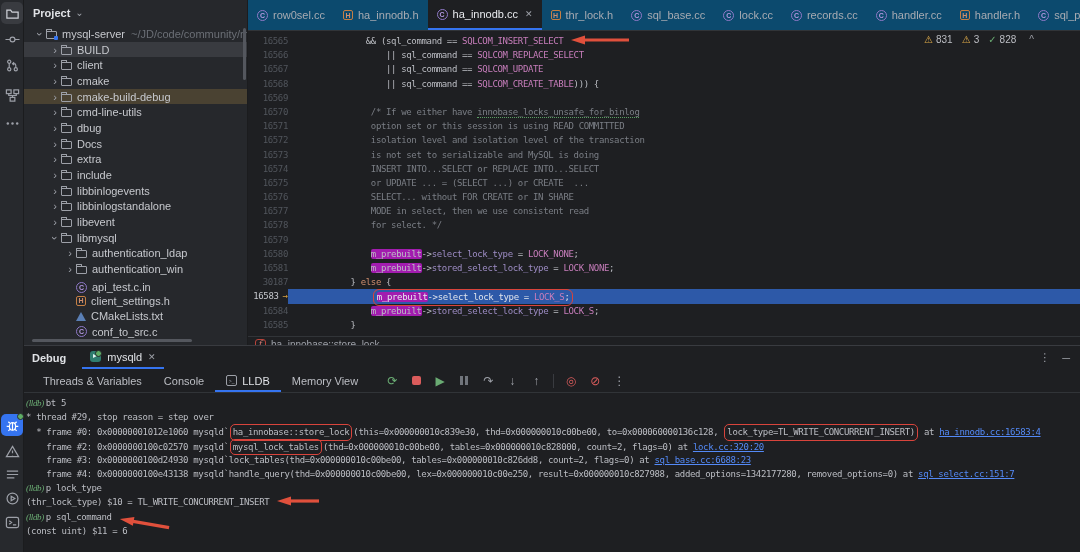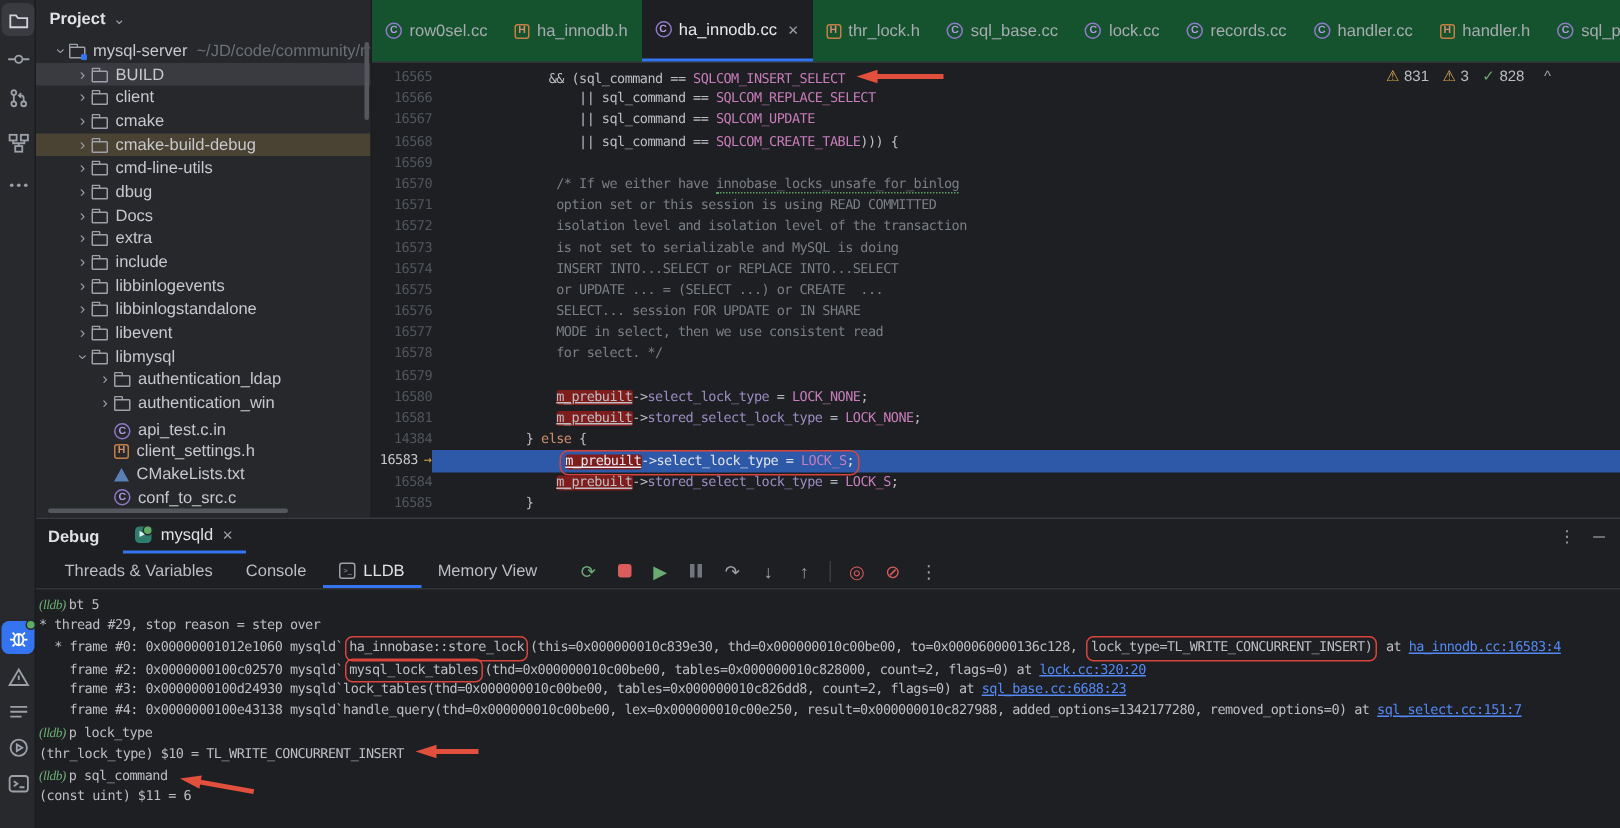--- a/index.html
+++ b/index.html
@@ -44,40 +44,40 @@
   .ficon-run { position:relative; width:11px; height:11px; border-radius:3px; background:#2f7d6f; }
   .ficon-run::before { content:""; position:absolute; left:3px; top:3px; border-left:4px solid #dff3ee; border-top:2.5px solid transparent; border-bottom:2.5px solid transparent; }
   .ficon-run .run-dot { border-color:#26282c; }
   .ficon-lldb { width:11px; height:11px; border:1px solid #9da0a8; border-radius:2px; color:#9da0a8; font-size:5px; letter-spacing:0; }
   .ficon-lldb::before { content:">_"; }
   .ficon-fn { width:11px; height:11px; border:1px solid #b8433a; border-radius:3px; color:#d3766f; font-family:"DejaVu Serif",serif; font-style:italic; font-size:9px; line-height:9px; }
   .ficon-fn::before { content:"f"; }
 
   
   .editor-wrap { position:absolute; left:248px; right:0; top:0; height:345px; }
-  .tabbar { height:42px; background:#14532d; border-bottom:1px solid #313438; display:flex; align-items:stretch;text-align:center; }
+  .tabbar { height:31px; background:#0c4a6e; border-bottom:1px solid #313438; display:flex; align-items:stretch;text-align:center; }
   .tab { display:flex; align-items:center; gap:5px; padding:0 9px; color:#a8abb2; cursor:default; }
   .tab.active { background:#1e1f22; color:#e8eaee; border-bottom:2px solid #3574f0; }
   .tab-close { color:#9da0a8; font-size:9px; margin-left:2px; }
 
   .editor { position:relative; height:305px; background:#1e1f22; padding-top:3px; overflow:hidden; }
   .eline { display:flex; height:14.2px; line-height:14.2px; font-family:"DejaVu Sans Mono", monospace; font-size:9px; letter-spacing:-0.35px; white-space:pre; }
   .lnum { width:40px; flex:none; text-align:right; color:#51555c; }
   .exec-arrow { color:#d9a343; margin-left:4px; letter-spacing:0; }
   .ctext { flex:1; padding-left:22px; }
   .eline.exec .ctext { background:#2d59a8; color:#e8eaf2; }
   .eline.exec .lnum { color:#c6c8cd; }
 
   .seg.plain { color:#bcbec4; }
   .seg.kw { color:#cf8e6d; }
   .seg.macro { color:#c77dbb; }
   .seg.field { color:#9d8cc4; }
   .seg.comment { color:#7a7e85; }
   .seg.typo { border-bottom:1px dotted #5a9e62; }
-  .seg.hl { background:#7f1d1d; border-radius:2px;text-decoration:underline; }
+  .seg.hl { background:#a21caf; border-radius:2px; }
   .eline.exec .seg.plain, .eline.exec .seg.field { color:#dfe3ec; }
   .redbox { display:inline-block; border:1.6px solid #d9443c; border-radius:6px; padding:0 3px; margin:0 2px; }
 
   .badges { position:absolute; right:46px; top:3px; display:flex; align-items:center; gap:9px; font-size:10px; color:#bcbec4; }
   .badge { display:flex; align-items:center; gap:3px; }
   .warn-ic { color:#d8a648; font-size:10px; }
   .ok-ic { color:#6aab73; font-size:10px; }
   .collapse-ic { color:#9da0a8; margin-left:4px; }
 
   .breadcrumbs { height:15px; border-top:1px solid #313438; background:#1e1f22; display:flex; align-items:center; gap:5px; padding-left:7px; color:#9da0a8; font-size:10px; }
@@ -352,27 +352,27 @@
           <div class="eline"><span class="lnum">16566</span><span class="ctext"><span class="seg plain">               || sql_command == </span><span class="seg macro">SQLCOM_REPLACE_SELECT</span></span></div>
           <div class="eline"><span class="lnum">16567</span><span class="ctext"><span class="seg plain">               || sql_command == </span><span class="seg macro">SQLCOM_UPDATE</span></span></div>
           <div class="eline"><span class="lnum">16568</span><span class="ctext"><span class="seg plain">               || sql_command == </span><span class="seg macro">SQLCOM_CREATE_TABLE</span><span class="seg plain">))) {</span></span></div>
           <div class="eline"><span class="lnum">16569</span><span class="ctext"></span></div>
           <div class="eline"><span class="lnum">16570</span><span class="ctext"><span class="seg comment">            /* If we either have </span><span class="seg comment typo">innobase_locks_unsafe_for_binlog</span></span></div>
           <div class="eline"><span class="lnum">16571</span><span class="ctext"><span class="seg comment">            option set or this session is using READ COMMITTED</span></span></div>
           <div class="eline"><span class="lnum">16572</span><span class="ctext"><span class="seg comment">            isolation level and isolation level of the transaction</span></span></div>
           <div class="eline"><span class="lnum">16573</span><span class="ctext"><span class="seg comment">            is not set to serializable and MySQL is doing</span></span></div>
           <div class="eline"><span class="lnum">16574</span><span class="ctext"><span class="seg comment">            INSERT INTO...SELECT or REPLACE INTO...SELECT</span></span></div>
           <div class="eline"><span class="lnum">16575</span><span class="ctext"><span class="seg comment">            or UPDATE ... = (SELECT ...) or CREATE  ...</span></span></div>
-          <div class="eline"><span class="lnum">16576</span><span class="ctext"><span class="seg comment">            SELECT... session FOR UPDATE or IN SHARE</span></span></div>
+          <div class="eline"><span class="lnum">16576</span><span class="ctext"><span class="seg comment">            SELECT... without FOR CREATE or IN SHARE</span></span></div>
           <div class="eline"><span class="lnum">16577</span><span class="ctext"><span class="seg comment">            MODE in select, then we use consistent read</span></span></div>
           <div class="eline"><span class="lnum">16578</span><span class="ctext"><span class="seg comment">            for select. */</span></span></div>
           <div class="eline"><span class="lnum">16579</span><span class="ctext"></span></div>
           <div class="eline"><span class="lnum">16580</span><span class="ctext"><span class="seg plain">            </span><span class="seg hl">m_prebuilt</span><span class="seg plain">-&gt;</span><span class="seg field">select_lock_type</span><span class="seg plain"> = </span><span class="seg macro">LOCK_NONE</span><span class="seg plain">;</span></span></div>
           <div class="eline"><span class="lnum">16581</span><span class="ctext"><span class="seg plain">            </span><span class="seg hl">m_prebuilt</span><span class="seg plain">-&gt;</span><span class="seg field">stored_select_lock_type</span><span class="seg plain"> = </span><span class="seg macro">LOCK_NONE</span><span class="seg plain">;</span></span></div>
-          <div class="eline"><span class="lnum">14384</span><span class="ctext"><span class="seg plain">        } </span><span class="seg kw">else</span><span class="seg plain"> {</span></span></div>
+          <div class="eline"><span class="lnum">30187</span><span class="ctext"><span class="seg plain">        } </span><span class="seg kw">else</span><span class="seg plain"> {</span></span></div>
           <div class="eline exec"><span class="lnum">16583<span class="exec-arrow">→</span></span><span class="ctext"><span class="seg plain">            </span><span class="redbox"><span class="seg hl">m_prebuilt</span><span class="seg plain">-&gt;</span><span class="seg field">select_lock_type</span><span class="seg plain"> = </span><span class="seg macro">LOCK_S</span><span class="seg plain">;</span></span></span></div>
           <div class="eline"><span class="lnum">16584</span><span class="ctext"><span class="seg plain">            </span><span class="seg hl">m_prebuilt</span><span class="seg plain">-&gt;</span><span class="seg field">stored_select_lock_type</span><span class="seg plain"> = </span><span class="seg macro">LOCK_S</span><span class="seg plain">;</span></span></div>
           <div class="eline"><span class="lnum">16585</span><span class="ctext"><span class="seg plain">        }</span></span></div>
         </div>
       <div class="badges">
         <span class="badge">
             <span class="warn-ic">⚠</span>
             <span>831</span>
           </span>
         <span class="badge">

